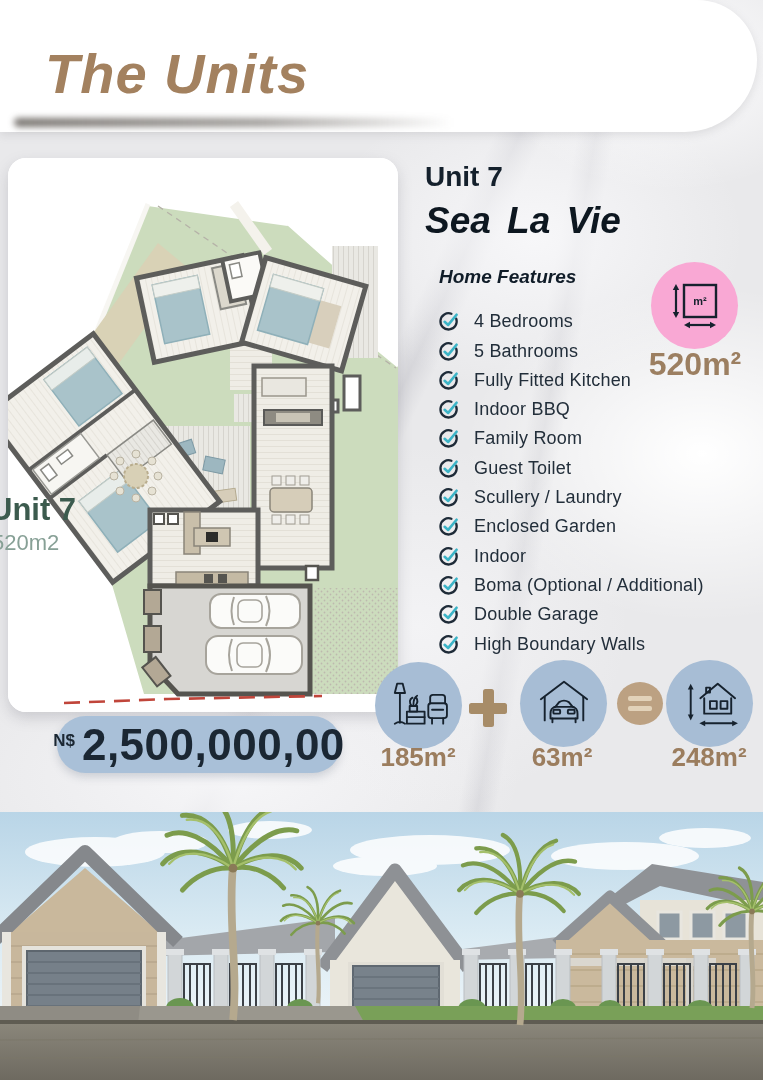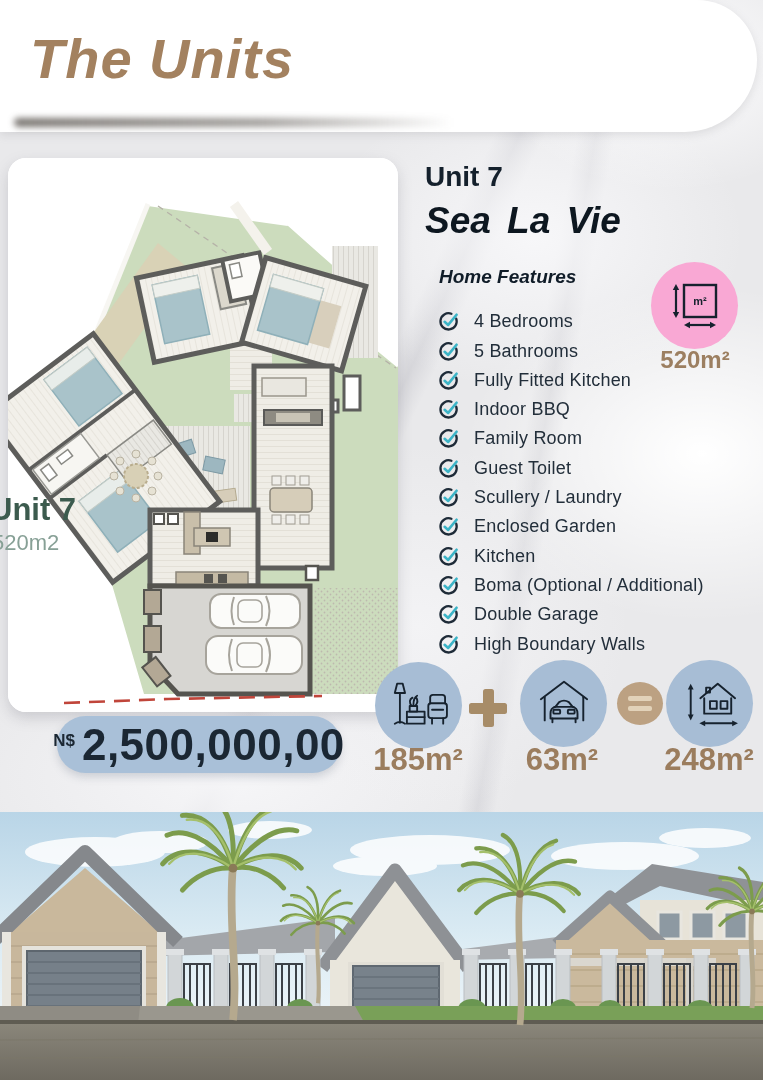--- a/index.html
+++ b/index.html
@@ -13,21 +13,21 @@
       radial-gradient(ellipse 340px 240px at 92% 42%, #ffffff 0%, rgba(255,255,255,0) 70%),
       radial-gradient(ellipse 300px 260px at 55% 58%, #f3f3f5 0%, rgba(243,243,245,0) 70%),
       radial-gradient(ellipse 420px 200px at 30% 72%, #f6f6f8 0%, rgba(246,246,248,0) 70%),
       linear-gradient(115deg, rgba(210,210,214,0) 44%, rgba(200,200,206,.55) 46%, rgba(210,210,214,0) 48%),
       linear-gradient(100deg, rgba(208,208,212,0) 63%, rgba(198,198,204,.5) 65%, rgba(208,208,212,0) 67%);
   }
 
   
   .banner{position:absolute;left:0;top:0;width:757px;height:132px;background:#ffffff;
     border-radius:0 86px 104px 0;box-shadow:0 3px 8px rgba(140,140,145,.22);z-index:2;}
-  .banner h1{margin:0;position:absolute;left:30px;top:26px;font-size:56px;font-weight:800;
+  .banner h1{margin:15px;position:absolute;left:30px;top:26px;font-size:56px;font-weight:800;
     font-style:italic;color:#a3815f;letter-spacing:1px;white-space:nowrap;}
   .banner-smudge{position:absolute;left:14px;top:118px;width:448px;height:9px;border-radius:6px;z-index:3;
     background:linear-gradient(to right, rgba(72,66,60,.72), rgba(72,66,60,.5) 55%, rgba(72,66,60,0) 98%);
     filter:blur(3px);}
 
   
   .plan-card{position:absolute;left:8px;top:158px;width:390px;height:554px;background:#ffffff;
     border-radius:18px;box-shadow:0 6px 14px rgba(120,120,128,.28);z-index:2;}
   .plan-clip{position:absolute;left:0;top:0;width:390px;height:554px;border-radius:18px;overflow:hidden;}
   .plan-unit{position:absolute;left:-18px;top:334px;font-size:31px;font-weight:800;color:#3c5b4e;white-space:nowrap;}
@@ -49,26 +49,26 @@
   ul.features{list-style:none;margin:15px 0 0 0;padding:0;}
   ul.features li{display:flex;align-items:flex-end;gap:13px;height:29.3px;}
   .chk{width:23px;height:23px;flex:0 0 23px;margin-left:13px;}
   .chk svg{display:block;}
   .ftxt{font-size:18px;color:#222e3a;letter-spacing:.2px;white-space:nowrap;}
 
   
   .stand-badge{position:absolute;left:651px;top:262px;width:87px;height:87px;border-radius:50%;
     background:#f9a8d4;display:flex;align-items:center;justify-content:center;z-index:2;}
   .stand-value{position:absolute;left:643px;top:346px;width:104px;text-align:center;
-    font-size:24px;font-weight:800;color:#9c7f61;z-index:2;}
+    font-size:32px;font-weight:800;color:#9c7f61;z-index:2;}
 
   
   .area-badge{position:absolute;width:87px;height:87px;border-radius:50%;background:#a7bdd5;
     display:flex;align-items:center;justify-content:center;z-index:2;}
-  .area-value{position:absolute;text-align:center;font-size:31px;font-weight:800;color:#9b7d5e;z-index:2;white-space:nowrap;}
+  .area-value{position:absolute;text-align:center;font-size:26px;font-weight:800;color:#9b7d5e;z-index:2;white-space:nowrap;}
   .plus-op{position:absolute;left:466px;top:686px;width:44px;height:44px;z-index:2;}
   .plus-op::before{content:"";position:absolute;left:3px;top:17px;width:38px;height:11px;background:#a78c68;border-radius:2.5px;}
   .plus-op::after{content:"";position:absolute;left:16.5px;top:3px;width:11px;height:38px;background:#a78c68;border-radius:2.5px;}
   .equals-op{position:absolute;left:617px;top:682px;width:46px;height:43px;border-radius:50%;background:#bca182;z-index:2;}
   .equals-op::before{content:"";position:absolute;left:11px;top:14px;width:24px;height:5px;background:#e2d2b9;border-radius:2px;}
   .equals-op::after{content:"";position:absolute;left:11px;top:24px;width:24px;height:5px;background:#e2d2b9;border-radius:2px;}
 
   
   .photo{position:absolute;left:0;top:812px;width:763px;height:268px;z-index:1;}
   .photo svg{display:block;}
@@ -304,21 +304,21 @@
           </svg>
         </span>
         <span class="ftxt">Enclosed Garden</span>
       </li>
     <li>
         <span class="chk">
           <svg width="23" height="23" viewBox="0 0 26 26">
             <use href="#chk-sym"></use>
           </svg>
         </span>
-        <span class="ftxt">Kitchen</span>
+        <span class="ftxt">Indoor</span>
       </li>
     <li>
         <span class="chk">
           <svg width="23" height="23" viewBox="0 0 26 26">
             <use href="#chk-sym"></use>
           </svg>
         </span>
         <span class="ftxt">Boma (Optional / Additional)</span>
       </li>
     <li>

